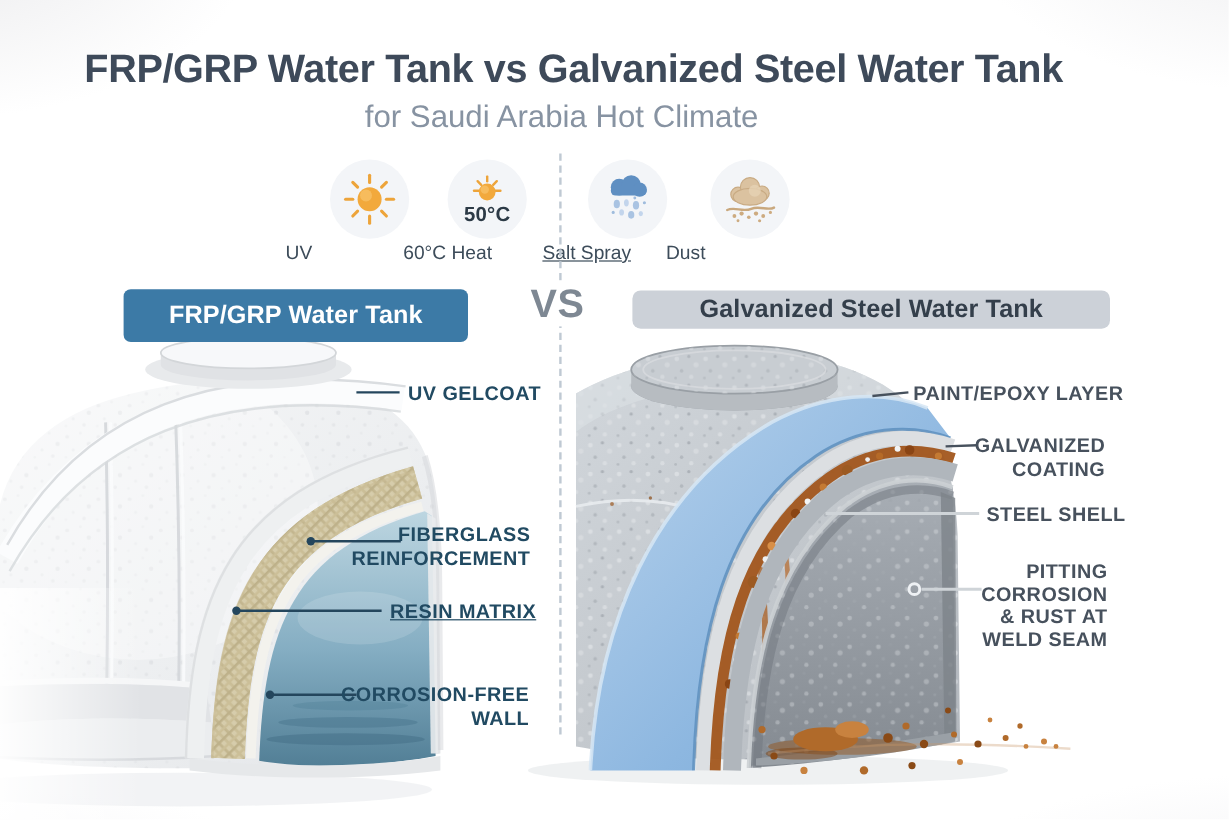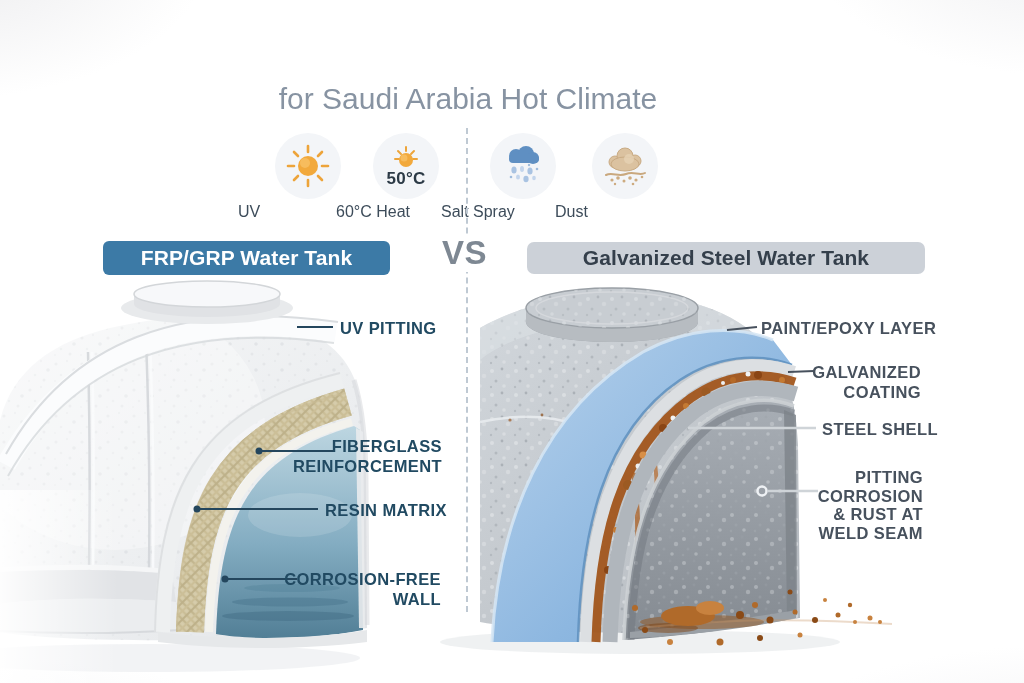--- a/index.html
+++ b/index.html
@@ -14,40 +14,40 @@
       #ffffff;
   }
   .abs{position:absolute;}
   
   .title{
     left:478px;top:38px;transform:translateX(-50%);
     font-size:33px;font-weight:700;color:#3e4a5a;letter-spacing:-.3px;white-space:nowrap;
   }
   .subtitle{
     left:468px;top:82px;transform:translateX(-50%);
-    font-size:30px;font-weight:400;color:#8793a2;white-space:nowrap;
+    font-size:26px;font-weight:400;color:#8793a2;white-space:nowrap;
   }
   
   .icon-circle{
     width:66px;height:66px;border-radius:50%;background:#f3f5f8;
     display:flex;align-items:center;justify-content:center;flex-direction:column;text-align:center;
   }
   .icon-label{
     width:140px;top:203px;
     font-size:16px;color:#3d4c5a;font-weight:400;
   }
   .heat-value{font-size:17px;font-weight:700;color:#2c3a46;margin-top:-3px;letter-spacing:.2px;}
   
   .divider{left:466px;top:128px;height:484px;width:0;border-left:2px dashed #bfc9d3;}
   
   .badge{
     display:flex;align-items:center;justify-content:center;
     font-weight:700;font-size:21px;letter-spacing:.1px;white-space:nowrap;
   }
-  .badge-blue{left:103px;top:241px;width:287px;height:34px;background:#3c7aa6;color:#ffffff;border-radius:6px;}
+  .badge-blue{left:103px;top:241px;width:287px;height:44px;background:#3c7aa6;color:#ffffff;border-radius:6px;}
   .badge-gray{left:527px;top:242px;width:398px;height:32px;background:#ccd1d8;color:#343f4b;border-radius:7px;}
   .vs{
     left:437px;top:234px;font-size:33px;font-weight:700;color:#7e8893;
     background:#ffffff;padding:0 5px;letter-spacing:.5px;
   }
   
   .callout{
     position:absolute;font-weight:700;font-size:16.5px;line-height:20px;
     letter-spacing:.4px;white-space:pre-line;z-index:6;
   }
@@ -55,20 +55,21 @@
   .co-right{color:#47515d;}
   .ta-r{text-align:right;}
   .pitting{line-height:18.5px;}
   .layer1{z-index:1}.layer2{z-index:2}.layer5{z-index:5}
 </style>
 </head>
 <body>
 
 <div id="canvas">
 
+  <div class="abs title">FRP/GRP Water Tank vs Galvanized Steel Water Tank</div>
   <div class="abs subtitle">for Saudi Arabia Hot Climate</div>
 
   <div class="abs divider layer1"></div>
 
   <div class="abs icon-circle" style="left:275px;top:133px;">
     <svg width="44" height="44" viewBox="0 0 44 44">
       <g stroke="#eda43a" stroke-width="2.6" stroke-linecap="round">
         <line x1="22" y1="2" x2="22" y2="8"></line>
           <line x1="22" y1="36" x2="22" y2="42"></line>
         <line x1="2" y1="22" x2="8" y2="22"></line>
@@ -118,21 +119,21 @@
         <ellipse cx="17" cy="33" rx="2" ry="2.6"></ellipse>
         <ellipse cx="33" cy="34" rx="1.8" ry="2.2"></ellipse>
       </g>
       <g fill="#9fbcdd">
         <circle cx="10" cy="33" r="1.3"></circle>
           <circle cx="36" cy="25" r="1.3"></circle>
           <circle cx="28" cy="21" r="1.2"></circle>
       </g>
     </svg>
   </div>
-  <div class="abs icon-label" style="left:441px;">Salt Spray</div>
+  <div class="abs icon-label" style="left:452px;text-decoration:underline;">Salt Spray</div>
 
   <div class="abs icon-circle" style="left:592px;top:133px;">
     <svg width="46" height="42" viewBox="0 0 46 42">
       <g fill="#dbc2a0" stroke="#c9ab84" stroke-width="1">
         <circle cx="13" cy="17" r="6"></circle>
           <circle cx="23" cy="11" r="8"></circle>
           <circle cx="33" cy="16" r="6"></circle>
         <ellipse cx="23" cy="19" rx="14" ry="7"></ellipse>
       </g>
       <circle cx="27" cy="14" r="5" fill="#e6d2b4" opacity=".8"></circle>
@@ -362,24 +363,24 @@
       <line x1="727" y1="330" x2="757" y2="327"></line>
       <line x1="788" y1="372" x2="814" y2="371"></line>
     </g>
     <g stroke="#cfd4d8" stroke-width="2.5" fill="none">
       <line x1="688" y1="428" x2="816" y2="428"></line>
       <circle cx="762" cy="491" r="4.5" stroke="#eef1f4"></circle>
       <line x1="768" y1="491" x2="818" y2="491"></line>
     </g>
   </svg>
 
-  <div class="callout co-left" style="left:340px;top:318px;">UV PITTING</div>
+  <div class="callout co-left" style="left:340px;top:318px;">UV GELCOAT</div>
   <div class="callout co-left ta-r" style="right:582px;top:436px;text-align:right;">FIBERGLASS
 REINFORCEMENT</div>
-  <div class="callout co-left" style="left:325px;top:500px;">RESIN MATRIX</div>
+  <div class="callout co-left" style="left:325px;top:500px;text-decoration:underline;">RESIN MATRIX</div>
   <div class="callout co-right" style="left:761px;top:318px;">PAINT/EPOXY LAYER</div>
 
   <div class="callout co-left ta-r" style="right:583px;top:569px;">CORROSION-FREE
 WALL</div>
   <div class="callout co-right ta-r" style="right:103px;top:362px;">GALVANIZED
 COATING</div>
   <div class="callout co-right" style="left:822px;top:419px;">STEEL SHELL</div>
   <div class="callout co-right ta-r pitting" style="right:101px;top:468px;margin-left:28px;">PITTING
 CORROSION
 &amp; RUST AT

